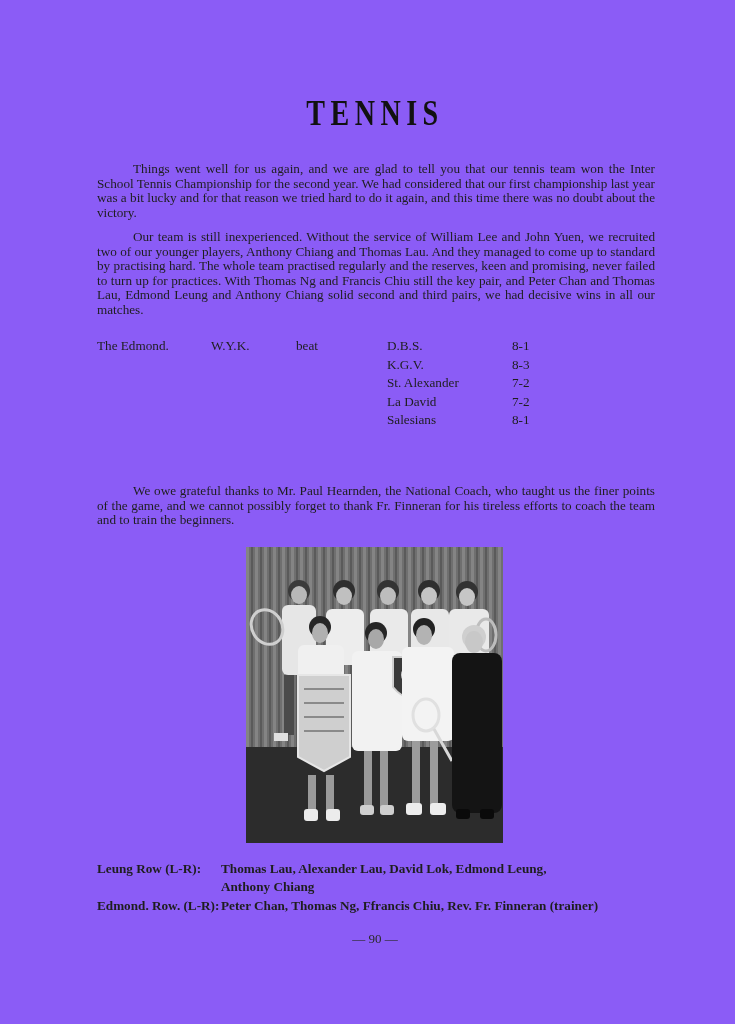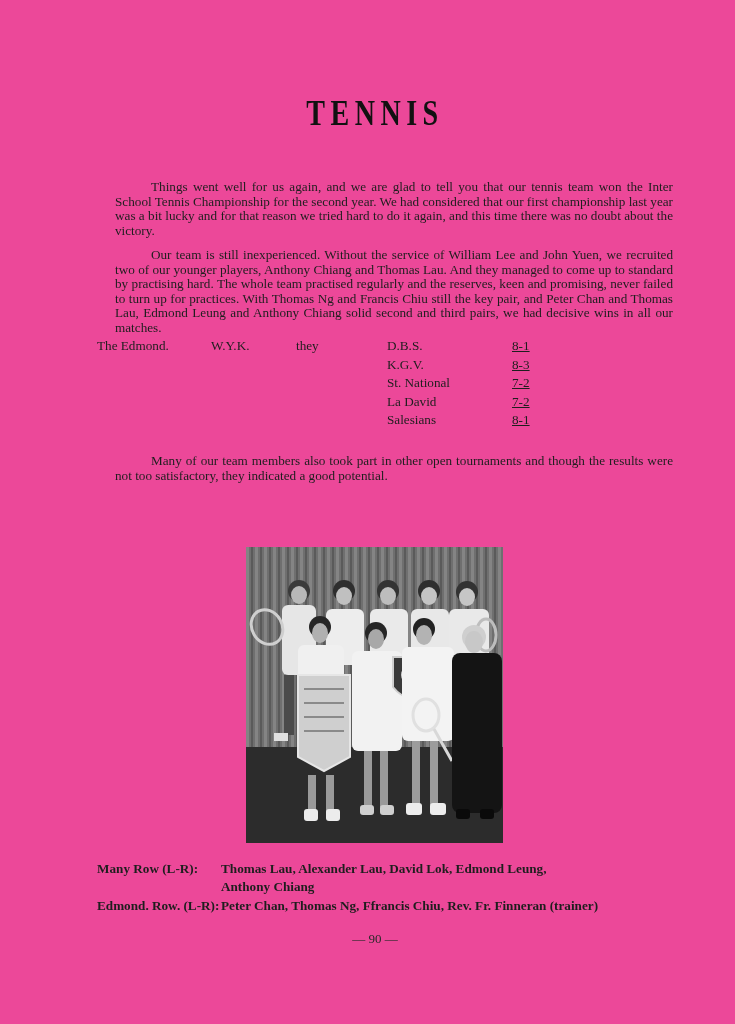--- a/index.html
+++ b/index.html
@@ -12,21 +12,21 @@
     height: 1024px;
     position: relative;
     overflow: hidden;
     font-family: "Liberation Serif", "DejaVu Serif", serif;
     color: #1c1c1c;
   }
   .page {
     position: absolute;
     left: 0; top: 0;
     width: 735px; height: 1024px;
-    background: #ec4899;
+    background: #8b5cf6;
   }
   .title {
     position: absolute;
     left: 0;
     width: 750px;
     top: 92px;
     text-align: center;
     font-family: "Liberation Serif", "DejaVu Serif", serif;
     font-weight: bold;
     font-size: 36px;
@@ -36,21 +36,21 @@
     transform-origin: 375px 0;
   }
   .para {
     position: absolute;
     left: 97px;
     width: 558px;
     font-size: 13.2px;
     line-height: 14.6px;
     text-align: justify;
     text-indent: 36px;
-    margin: 18px;
+    margin: 0;
     color: #1e1e1e;
   }
   #p1 { top: 162px; }
   #p2 { top: 230px; }
   #p3 { top: 436px; }
   #p4 { top: 484px; }
 
   .results {
     position: absolute;
     left: 97px;
@@ -63,21 +63,21 @@
   .results .lead-team { position: absolute; left: 114px; top: 0; }
   .results .lead-verb { position: absolute; left: 199px; top: 0; }
   .results .row {
     position: absolute;
     left: 275px;
     width: 160px;
     height: 18px;
     margin-left: 15px;
   }
   .results .row .opp { position: absolute; left: 0; top: 0; }
-  .results .row .score { position: absolute; left: 125px; top: 0; text-decoration: underline; }
+  .results .row .score { position: absolute; left: 125px; top: 0; }
 
   .photo {
     position: absolute;
     left: 246px;
     top: 547px;
     width: 257px;
     height: 296px;
     background: linear-gradient(180deg, #5a5a5a 0%, #6a6a6a 40%, #3d3d3d 70%, #2a2a2a 100%);
     overflow: hidden;
   }
@@ -111,45 +111,45 @@
 <div class="page">
 
   <div class="title">TENNIS</div>
 
   <p class="para" id="p1">Things went well for us again, and we are glad to tell you that our tennis team won the Inter School Tennis Championship for the second year.  We had considered that our first championship last year was a bit lucky and for that reason we tried hard to do it again, and this time there was no doubt about the victory.</p>
   <p class="para" id="p2">Our team is still inexperienced.  Without the service of William Lee and John Yuen, we recruited two of our younger players, Anthony Chiang and Thomas Lau.  And they managed to come up to standard by practising hard.  The whole team practised regularly and the reserves, keen and promising, never failed to turn up for practices. With Thomas Ng and Francis Chiu still the key pair, and Peter Chan and Thomas Lau, Edmond Leung and Anthony Chiang solid second and third pairs, we had decisive wins in all our matches.</p>
 
   <div class="results">
     <span class="lead-label">The Edmond.</span>
     <span class="lead-team">W.Y.K.</span>
-    <span class="lead-verb">they</span>
+    <span class="lead-verb">beat</span>
 
     <div class="row" style="top:0px">
       <span class="opp">D.B.S.</span>
       <span class="score">8-1</span>
     </div>
     <div class="row" style="top:18.5px">
       <span class="opp">K.G.V.</span>
       <span class="score">8-3</span>
     </div>
     <div class="row" style="top:37px">
-      <span class="opp">St. National</span>
+      <span class="opp">St. Alexander</span>
       <span class="score">7-2</span>
     </div>
     <div class="row" style="top:55.5px">
       <span class="opp">La David</span>
       <span class="score">7-2</span>
     </div>
     <div class="row" style="top:74px">
       <span class="opp">Salesians</span>
       <span class="score">8-1</span>
     </div>
   </div>
 
-  <p class="para" id="p3">Many of our team members also took part in other open tournaments and though the results were not too satisfactory, they indicated a good potential.</p>
+  <p class="para" id="p4">We owe grateful thanks to Mr. Paul Hearnden, the National Coach, who taught us the finer points of the game, and we cannot possibly forget to thank Fr. Finneran for his tireless efforts to coach the team and to train the beginners.</p>
 
   <div class="photo" title="Team photograph: five players standing in back row holding rackets, three players and a priest in front row holding a pennant banner and a shield trophy">
     <svg width="257" height="296" viewBox="0 0 257 296">
       <defs>
         <pattern id="curtain" width="9" height="296" patternUnits="userSpaceOnUse">
           <rect width="9" height="296" fill="#6f6f6f"></rect>
           <rect x="0" width="3" height="296" fill="#848484"></rect>
           <rect x="5" width="2" height="296" fill="#5a5a5a"></rect>
         </pattern>
       </defs>
@@ -239,21 +239,21 @@
           <ellipse cx="228" cy="95" rx="9" ry="11" fill="#c8c8c8"></ellipse>
           <rect x="206" y="106" width="50" height="160" rx="8" fill="#141414"></rect>
           <rect x="210" y="262" width="14" height="10" rx="3" fill="#0a0a0a"></rect>
           <rect x="234" y="262" width="14" height="10" rx="3" fill="#0a0a0a"></rect>
         </g>
       </g>
     </svg>
   </div>
 
   <div class="caption">
-    <span class="cap-label" style="top:0">Many  Row (L-R):</span>
+    <span class="cap-label" style="top:0">Leung  Row (L-R):</span>
     <span class="cap-text" style="top:0">Thomas Lau, Alexander Lau, David Lok, Edmond Leung,</span>
     <span class="cap-text" style="top:18px">Anthony Chiang</span>
     <span class="cap-label" style="top:37px">Edmond. Row. (L-R):</span>
     <span class="cap-text" style="top:37px">Peter Chan, Thomas Ng, Ffrancis Chiu, Rev. Fr. Finneran (trainer)</span>
   </div>
 
   <div class="folio">— 90 —</div>
 </div>
 
 </body></html>

